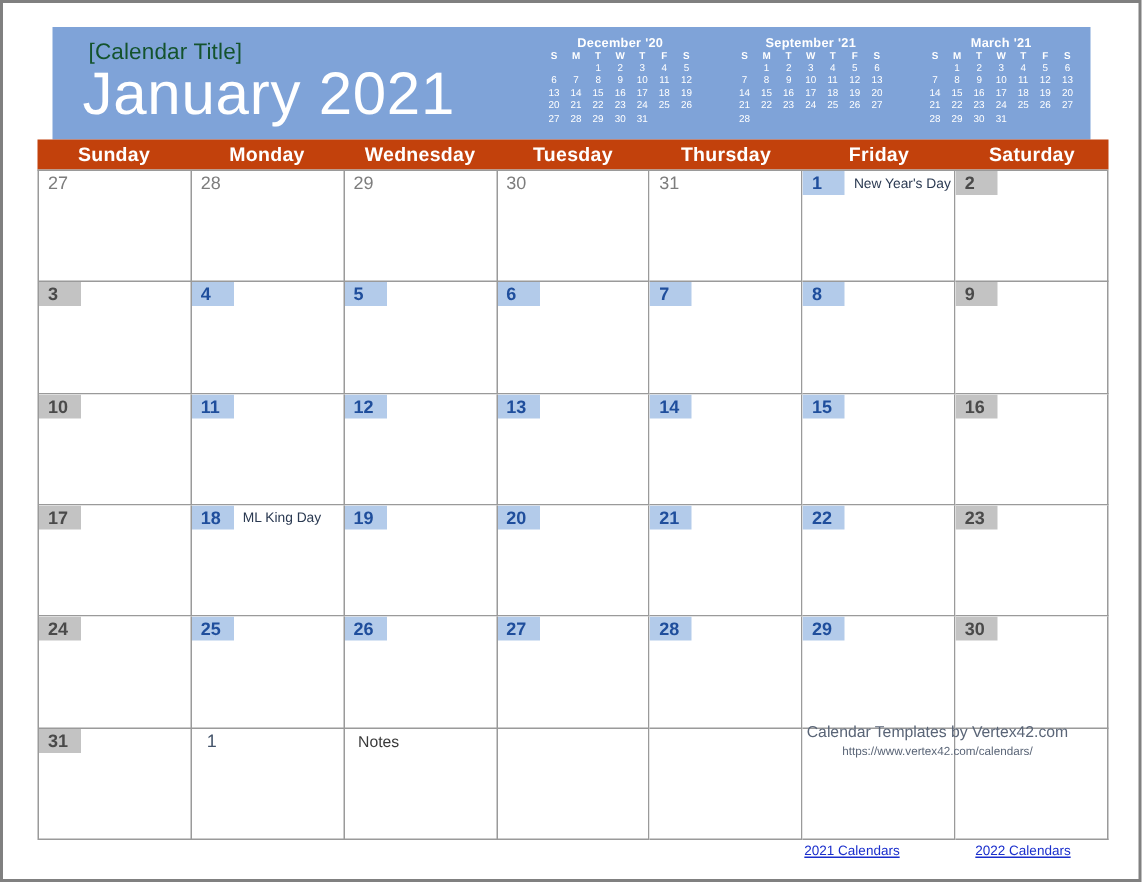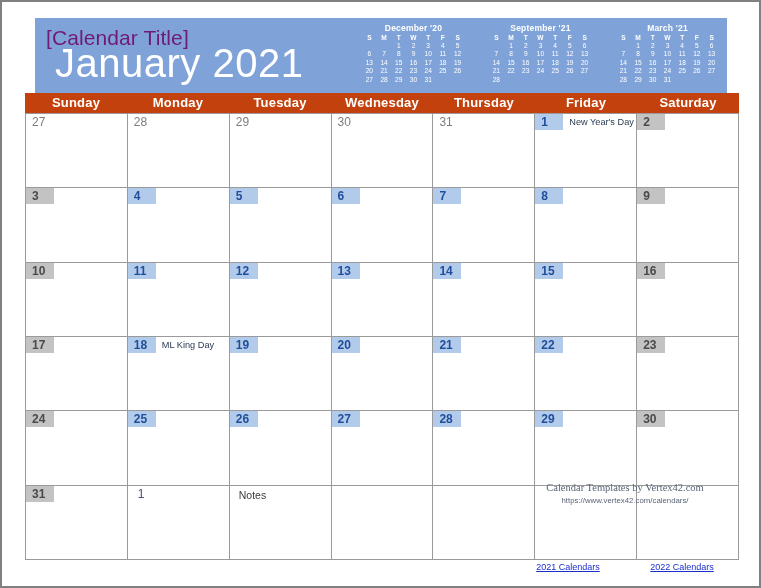--- a/index.html
+++ b/index.html
@@ -30,24 +30,24 @@
     position: absolute;
     left: 33px;
     top: 16px;
     width: 692px;
     height: 75px;
     background: #7fa3d8;
     box-sizing: border-box;
   }
   .cal-title {
     position: absolute;
-    left: 11px;
+    left: 24px;
     top: 8px;
-    font-size: 21px;
-    color: #701a75;
+    font-size: 15px;
+    color: #14532d;
     letter-spacing: 0.1px;
   }
   .month-year {
     position: absolute;
     left: 20px;
     top: 22px;
     font-size: 40px;
     color: #ffffff;
     letter-spacing: 0.5px;
     line-height: 46px;
@@ -191,21 +191,20 @@
     left: 509px;
     top: 479px;
     width: 228px;
     text-align: center;
     pointer-events: none;
   }
   .footer-line1 {
     font-size: 10.5px;
     color: #5a6577;
     line-height: 14px;
-    font-family: Liberation Serif, serif;
   }
   .footer-line2 {
     font-size: 7.8px;
     color: #5a6577;
     line-height: 11px;
   }
   .footer-line3 {
     font-size: 7.8px;
     color: #5a6577;
     line-height: 11px;
@@ -421,22 +420,22 @@
               </tr>
             </tbody>
           </table>
         </div>
       </div>
   </div>
 
   <div class="dow-row">
       <div class="dow">Sunday</div>
       <div class="dow">Monday</div>
+      <div class="dow">Wednesday</div>
       <div class="dow">Tuesday</div>
-      <div class="dow">Wednesday</div>
       <div class="dow">Thursday</div>
       <div class="dow">Friday</div>
       <div class="dow">Saturday</div>
     </div>
 
   <div class="grid">
       <div class="cell">
         <div class="daynum plain">27</div>
       </div>
       <div class="cell">

